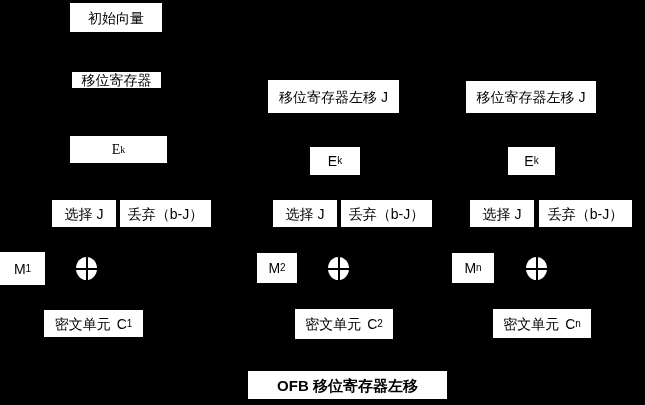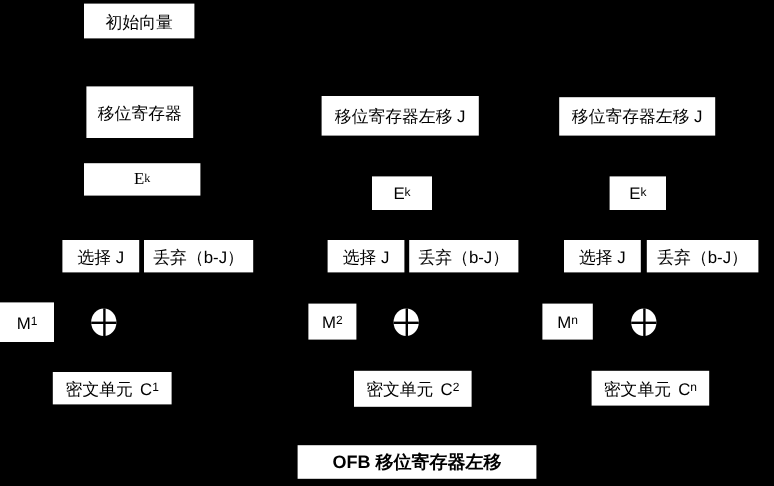--- a/index.html
+++ b/index.html
@@ -42,21 +42,21 @@
   }
   .title-box { font-weight:bold; font-size:15px; }
 </style>
 </head>
 <body>
 
 <div id="canvas">
 
   <div class="box" style="left:70px; top:3px; width:92px; height:29px;">初始向量</div>
 
-  <div class="box" style="left:72px; top:72px; width:89px; height:43px;">移位寄存器</div>
+  <div class="box" style="left:72px; top:72px; width:89px; height:16px;">移位寄存器</div>
 
   <div class="box serif" style="left:70px; top:136px; width:97px; height:27px;">
     <span>E</span>
       <sub>k</sub>
   </div>
 
   <div class="box" style="left:52px; top:200px; width:64px; height:27px;">选择 J</div>
 
   <div class="box" style="left:120px; top:200px; width:91px; height:27px;">丢弃（b-J）</div>
 

